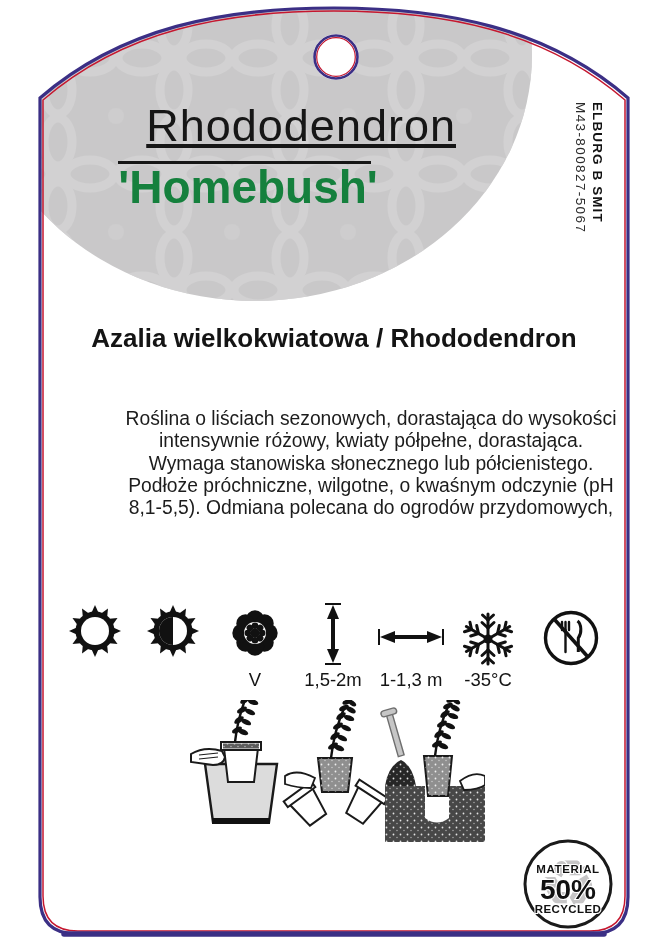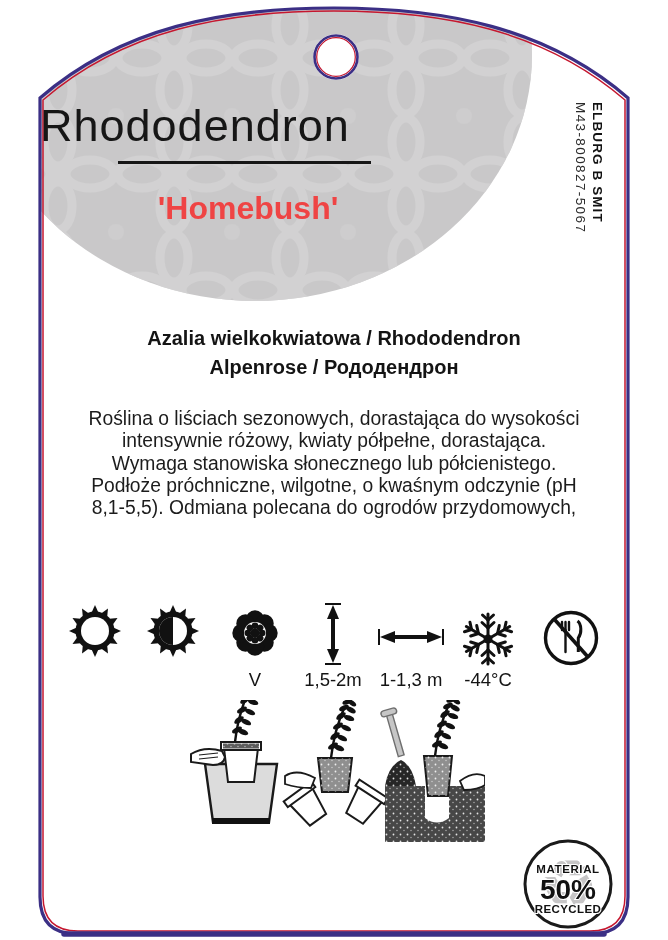--- a/index.html
+++ b/index.html
@@ -1,28 +1,28 @@
 <!DOCTYPE html>
 <html><head>
 <meta charset="utf-8">
 <style>
   html,body{margin:0;padding:0;background:#ffffff;}
   #stage{position:relative;width:668px;height:940px;background:#ffffff;overflow:hidden;
          font-family:"Liberation Sans", sans-serif;color:#1a1a1a;}
   .abs{position:absolute;}
   .bg-svg{left:0;top:0;}
-  .title{left:40px;top:100px;width:416px;text-align:left;font-size:45px;font-weight:400;
-         letter-spacing:1px;color:#161616;}
+  .title{left:40px;top:100px;width:416px;text-align:right;font-size:45px;font-weight:400;
+         letter-spacing:1px;color:#161616;text-decoration:underline;}
   .title-rule{left:118px;top:161px;width:253px;height:3px;background:#161616;}
-  .cultivar{left:40px;top:190px;width:416px;text-align:center;font-size:32px;font-weight:700;
-            color:#ef4444;}
-  .names{left:40px;top:324px;width:588px;text-align:center;font-size:20px;font-weight:700;
+  .cultivar{left:40px;top:160px;width:416px;text-align:center;font-size:46px;font-weight:700;
+            color:#15803d;}
+  .names{left:40px;top:324px;width:588px;text-align:center;font-size:26px;font-weight:700;
          line-height:28.5px;color:#141414;}
   .desc{left:44px;top:408px;width:580px;text-align:center;font-size:19.3px;font-weight:400;
-        line-height:22.3px;color:#1c1c1c;}
+        line-height:22.3px;color:#1c1c1c;padding-left:37px;}
   .icon{position:absolute;}
   .icon-label{position:absolute;top:669px;width:110px;text-align:center;font-size:18.5px;
               color:#141414;}
   .side-text{left:606px;top:102px;transform-origin:0 0;transform:rotate(90deg);
              white-space:nowrap;line-height:17px;}
   .side-brand{font-size:13.5px;font-weight:800;letter-spacing:1.1px;color:#121212;}
   .side-code{font-size:13.5px;font-weight:400;letter-spacing:1.4px;color:#2b2b2b;}
   svg text{font-family:"Liberation Sans", sans-serif;}
   .badge-txt{font-weight:700;fill:#111;paint-order:stroke;stroke:#ffffff;stroke-width:2.2px;}
 </style>
@@ -71,21 +71,20 @@
   <div class="abs title-rule"></div>
   <div class="abs cultivar">'Homebush'</div>
 
   <div class="abs side-text">
     <div class="side-brand">ELBURG B SMIT</div>
     <div class="side-code">M43-800827-5067</div>
   </div>
 
   <div class="abs names">
     <div>Azalia wielkokwiatowa / Rhododendron</div>
-    <div>Alpenrose / Рододендрон</div>
   </div>
 
   <div class="abs desc">
     <div>Roślina o liściach sezonowych, dorastająca do wysokości</div>
     <div>intensywnie różowy, kwiaty półpełne, dorastająca.</div>
     <div>Wymaga stanowiska słonecznego lub półcienistego.</div>
     <div>Podłoże próchniczne, wilgotne, o kwaśnym odczynie (pH</div>
     <div>8,1-5,5). Odmiana polecana do ogrodów przydomowych,</div>
   </div>
 
@@ -200,21 +199,21 @@
       <line x1="27" y1="13" x2="27" y2="21"></line>
       <line x1="23.5" y1="21" x2="23.5" y2="43"></line>
     </g>
     <path d="M35.5,12 c4,3 4.6,12 0.8,17 l0,14" fill="none" stroke="#111" stroke-width="3"></path>
     <line x1="13" y1="11" x2="46" y2="48" stroke="#111" stroke-width="3.6"></line>
   </svg>
 
   <div class="icon-label" style="left:200px">V</div>
   <div class="icon-label" style="left:278px">1,5-2m</div>
   <div class="icon-label" style="left:356px">1-1,3 m</div>
-  <div class="icon-label" style="left:433px">-44°C</div>
+  <div class="icon-label" style="left:433px">-35°C</div>
 
   <svg class="abs" style="left:185px;top:700px" width="300" height="145" viewBox="0 0 300 145">
     <defs>
       <pattern id="spk" width="7" height="7" patternUnits="userSpaceOnUse">
         <circle cx="1.5" cy="1.5" r="0.9" fill="#fff" opacity="0.85"></circle>
         <circle cx="5" cy="4.5" r="0.7" fill="#fff" opacity="0.6"></circle>
       </pattern>
       <g id="plant">
         <path d="M0,0 C2,-18 6,-34 14,-52" stroke="#111" stroke-width="2.4" fill="none"></path>
         <g fill="#111">

